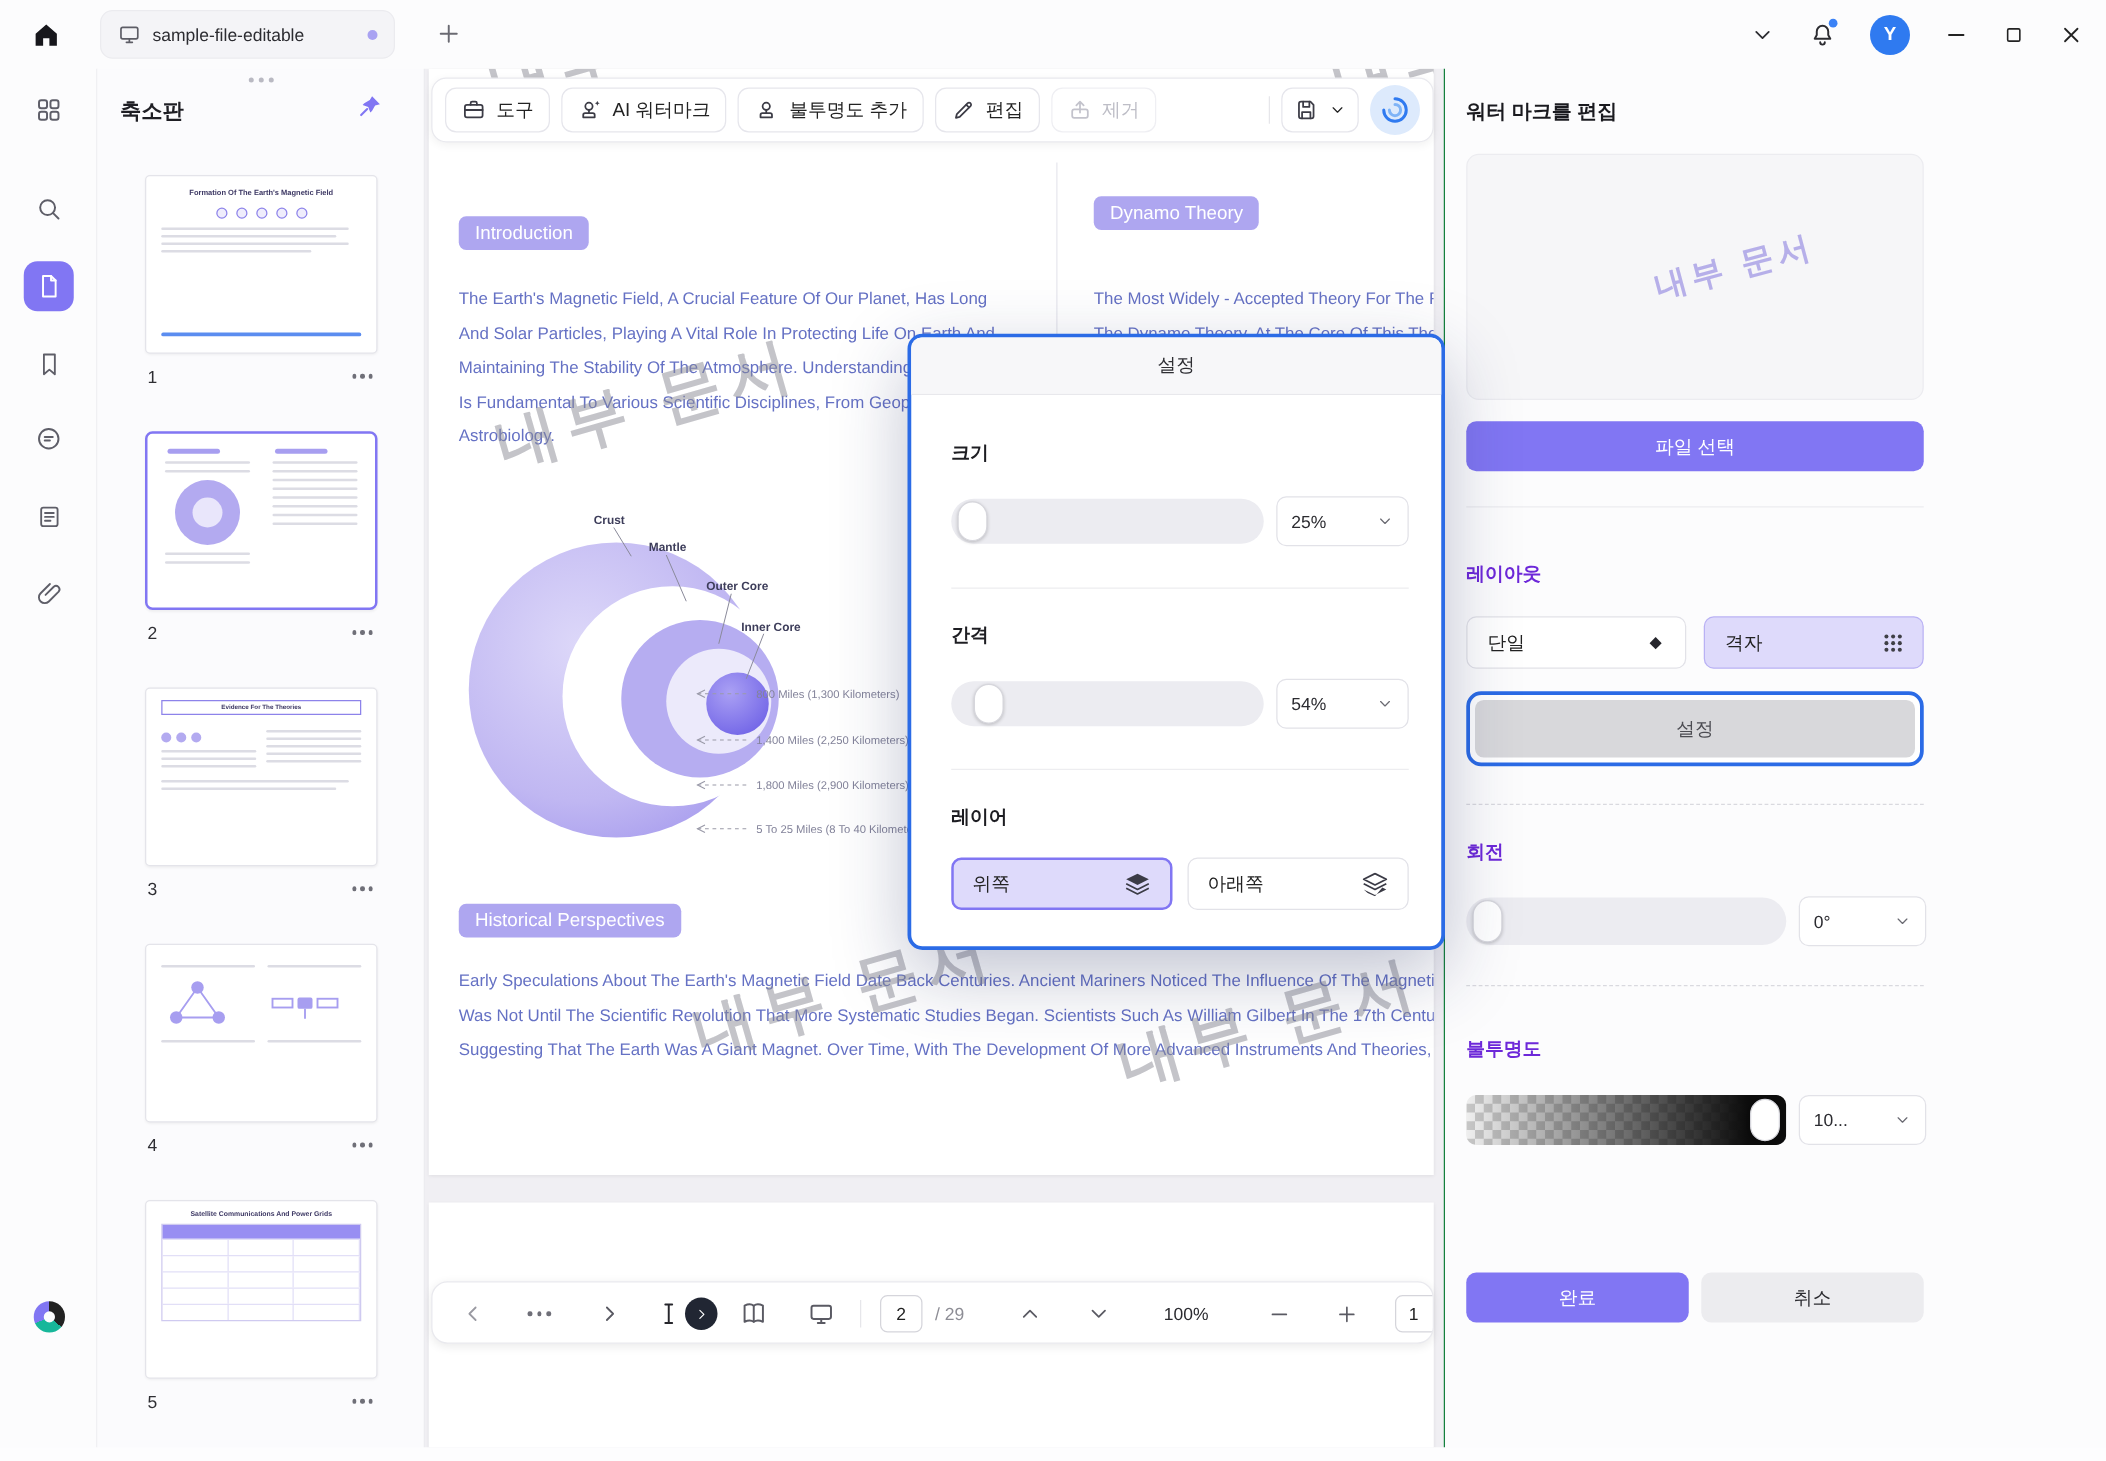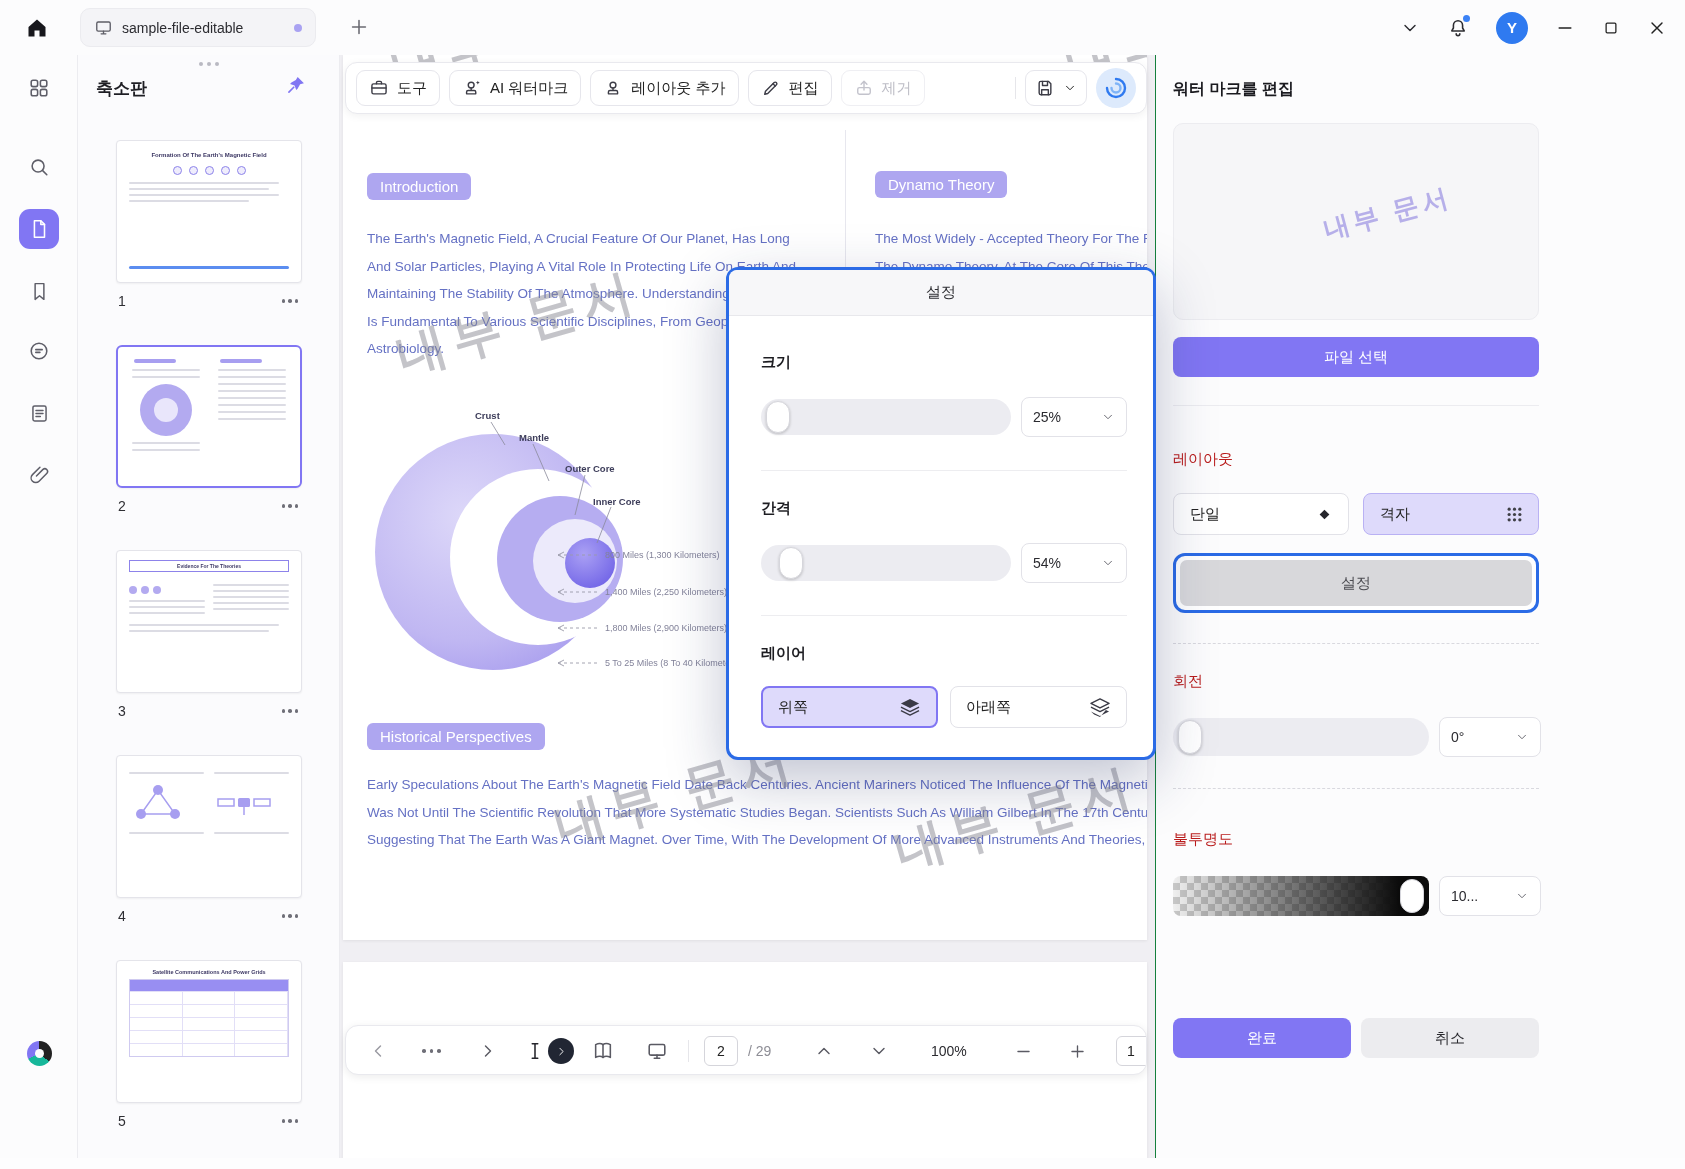--- a/index.html
+++ b/index.html
@@ -88,21 +88,21 @@
   .bb-muted{color:#9a9aa2}
   .darkcircle{width:26px;height:26px;border-radius:50%;background:#212633;display:flex;align-items:center;justify-content:center;color:#fff}
 
   
   .rpanel{position:absolute;top:55px;left:1155px;right:0;bottom:0;background:#fcfcfd;border-left:1px solid #15803d}
   .rp-title{position:absolute;left:17px;top:24px;font-size:16px;font-weight:700;color:#1a1a1f}
   .preview{position:absolute;left:17px;top:68px;width:366px;height:197px;background:#f6f6f8;border:1px solid #ececf0;border-radius:10px;overflow:hidden}
   .preview .pwm{position:absolute;right:85px;top:72px;transform:rotate(-15deg);font-size:26px;font-weight:700;letter-spacing:4px;color:rgba(166,158,229,.8);white-space:nowrap}
   .btn-accent{background:var(--accent,#8176f3);color:#fff;border-radius:8px;font-size:15px;display:flex;align-items:center;justify-content:center}
   .rp-divider{position:absolute;left:17px;width:366px;border-top:1px solid #ececf0}
-  .rp-label{position:absolute;left:17px;font-size:15px;font-weight:400;color:#b91c1c}
+  .rp-label{position:absolute;left:17px;font-size:15px;font-weight:700;color:#6d28d9}
   .laybtn{position:absolute;top:438px;width:176px;height:42px;border-radius:8px;display:flex;align-items:center;justify-content:space-between;padding:0 16px;font-size:15px;color:#222}
   .laybtn.off{left:17px;background:#fff;border:1px solid #e2e2e8}
   .laybtn.on{left:207px;background:var(--accent-soft,#dedafb);border:1px solid #b9b1f4}
   .ring{position:absolute;left:17px;top:498px;width:366px;height:60px;border:3px solid var(--ring-blue,#2b6be6);border-radius:12px;padding:4px;background:#fff}
   .ring .inner{width:100%;height:100%;background:#d8d8db;border-radius:7px;display:flex;align-items:center;justify-content:center;font-size:15px;font-weight:500;color:#4c4c52}
   .dash{position:absolute;left:17px;width:366px;border-top:1px dashed #d9d9df}
   .slider{position:absolute;background:#ececf1;border-radius:19px}
   .thumb-pill{position:absolute;width:24px;border-radius:12px;background:#fff;border:1px solid #d6d6dc;box-shadow:0 1px 3px rgba(0,0,0,.2)}
   .select{position:absolute;display:flex;align-items:center;justify-content:space-between;padding:0 11px;border:1px solid #e2e2e8;border-radius:8px;background:#fff;font-size:14px;color:#2b2b30;height:40px}
   .select .chev{color:#6a6a72}
@@ -407,21 +407,21 @@
 
       <span class="badge" style="left:24px;top:118px">Introduction</span>
       <div style="position:absolute;left:24px;top:170px;width:478px">
         <div class="doc-line">The Earth's Magnetic Field, A Crucial Feature Of Our Planet, Has Long</div>
         <div class="doc-line">And Solar Particles, Playing A Vital Role In Protecting Life On Earth And</div>
         <div class="doc-line">Maintaining The Stability Of The Atmosphere. Understanding Its Origins</div>
         <div class="doc-line">Is Fundamental To Various Scientific Disciplines, From Geophysics To</div>
         <div class="doc-line">Astrobiology.</div>
       </div>
 
-      <span class="badge" style="left:532px;top:116px">Dynamo Theory</span>
+      <span class="badge" style="left:532px;top:102px">Dynamo Theory</span>
       <div style="position:absolute;left:532px;top:170px;width:272px;overflow:hidden">
         <div class="doc-line">The Most Widely - Accepted Theory For The Formation</div>
         <div class="doc-line">The Dynamo Theory. At The Core Of This Theory Is</div>
       </div>
 
       <svg style="position:absolute;left:10px;top:342px" width="530" height="300" viewBox="0 0 530 300">
         <defs>
           <radialGradient id="gsphere" cx="38%" cy="35%" r="75%">
             <stop offset="0%" stop-color="#ddd8f9"></stop>
               <stop offset="70%" stop-color="#c0b7f2"></stop>
@@ -491,21 +491,21 @@
             <path d="M11 12v3M5.5 19h11v-2.2a1.8 1.8 0 0 0-1.8-1.8H7.3a1.8 1.8 0 0 0-1.8 1.8z"></path>
             <path d="M19 3.2l.7 1.6 1.6.7-1.6.7-.7 1.6-.7-1.6-1.6-.7 1.6-.7z" fill="currentColor" stroke="none"></path>
           </svg>
         <span>AI 워터마크</span>
       </div>
       <div class="tbtn">
         <svg class="ic ticon" width="20" height="20" viewBox="0 0 24 24">
             <circle cx="12" cy="8.5" r="3.5"></circle>
             <path d="M12 12v3M6.5 19h11v-2.2a1.8 1.8 0 0 0-1.8-1.8H8.3a1.8 1.8 0 0 0-1.8 1.8z"></path>
           </svg>
-        <span>레이아웃 추가</span>
+        <span>불투명도 추가</span>
       </div>
       <div class="tbtn">
         <svg class="ic ticon" width="20" height="20" viewBox="0 0 24 24">
             <path d="M4.5 19.5l.9-3.6L15.8 5.5a1.8 1.8 0 0 1 2.6 0l.1.1a1.8 1.8 0 0 1 0 2.6L8.1 18.6z"></path>
             <path d="M14.5 7 17 9.5"></path>
           </svg>
         <span>편집</span>
       </div>
       <div class="tbtn disabled">
         <svg class="ic ticon" width="20" height="20" viewBox="0 0 24 24">

